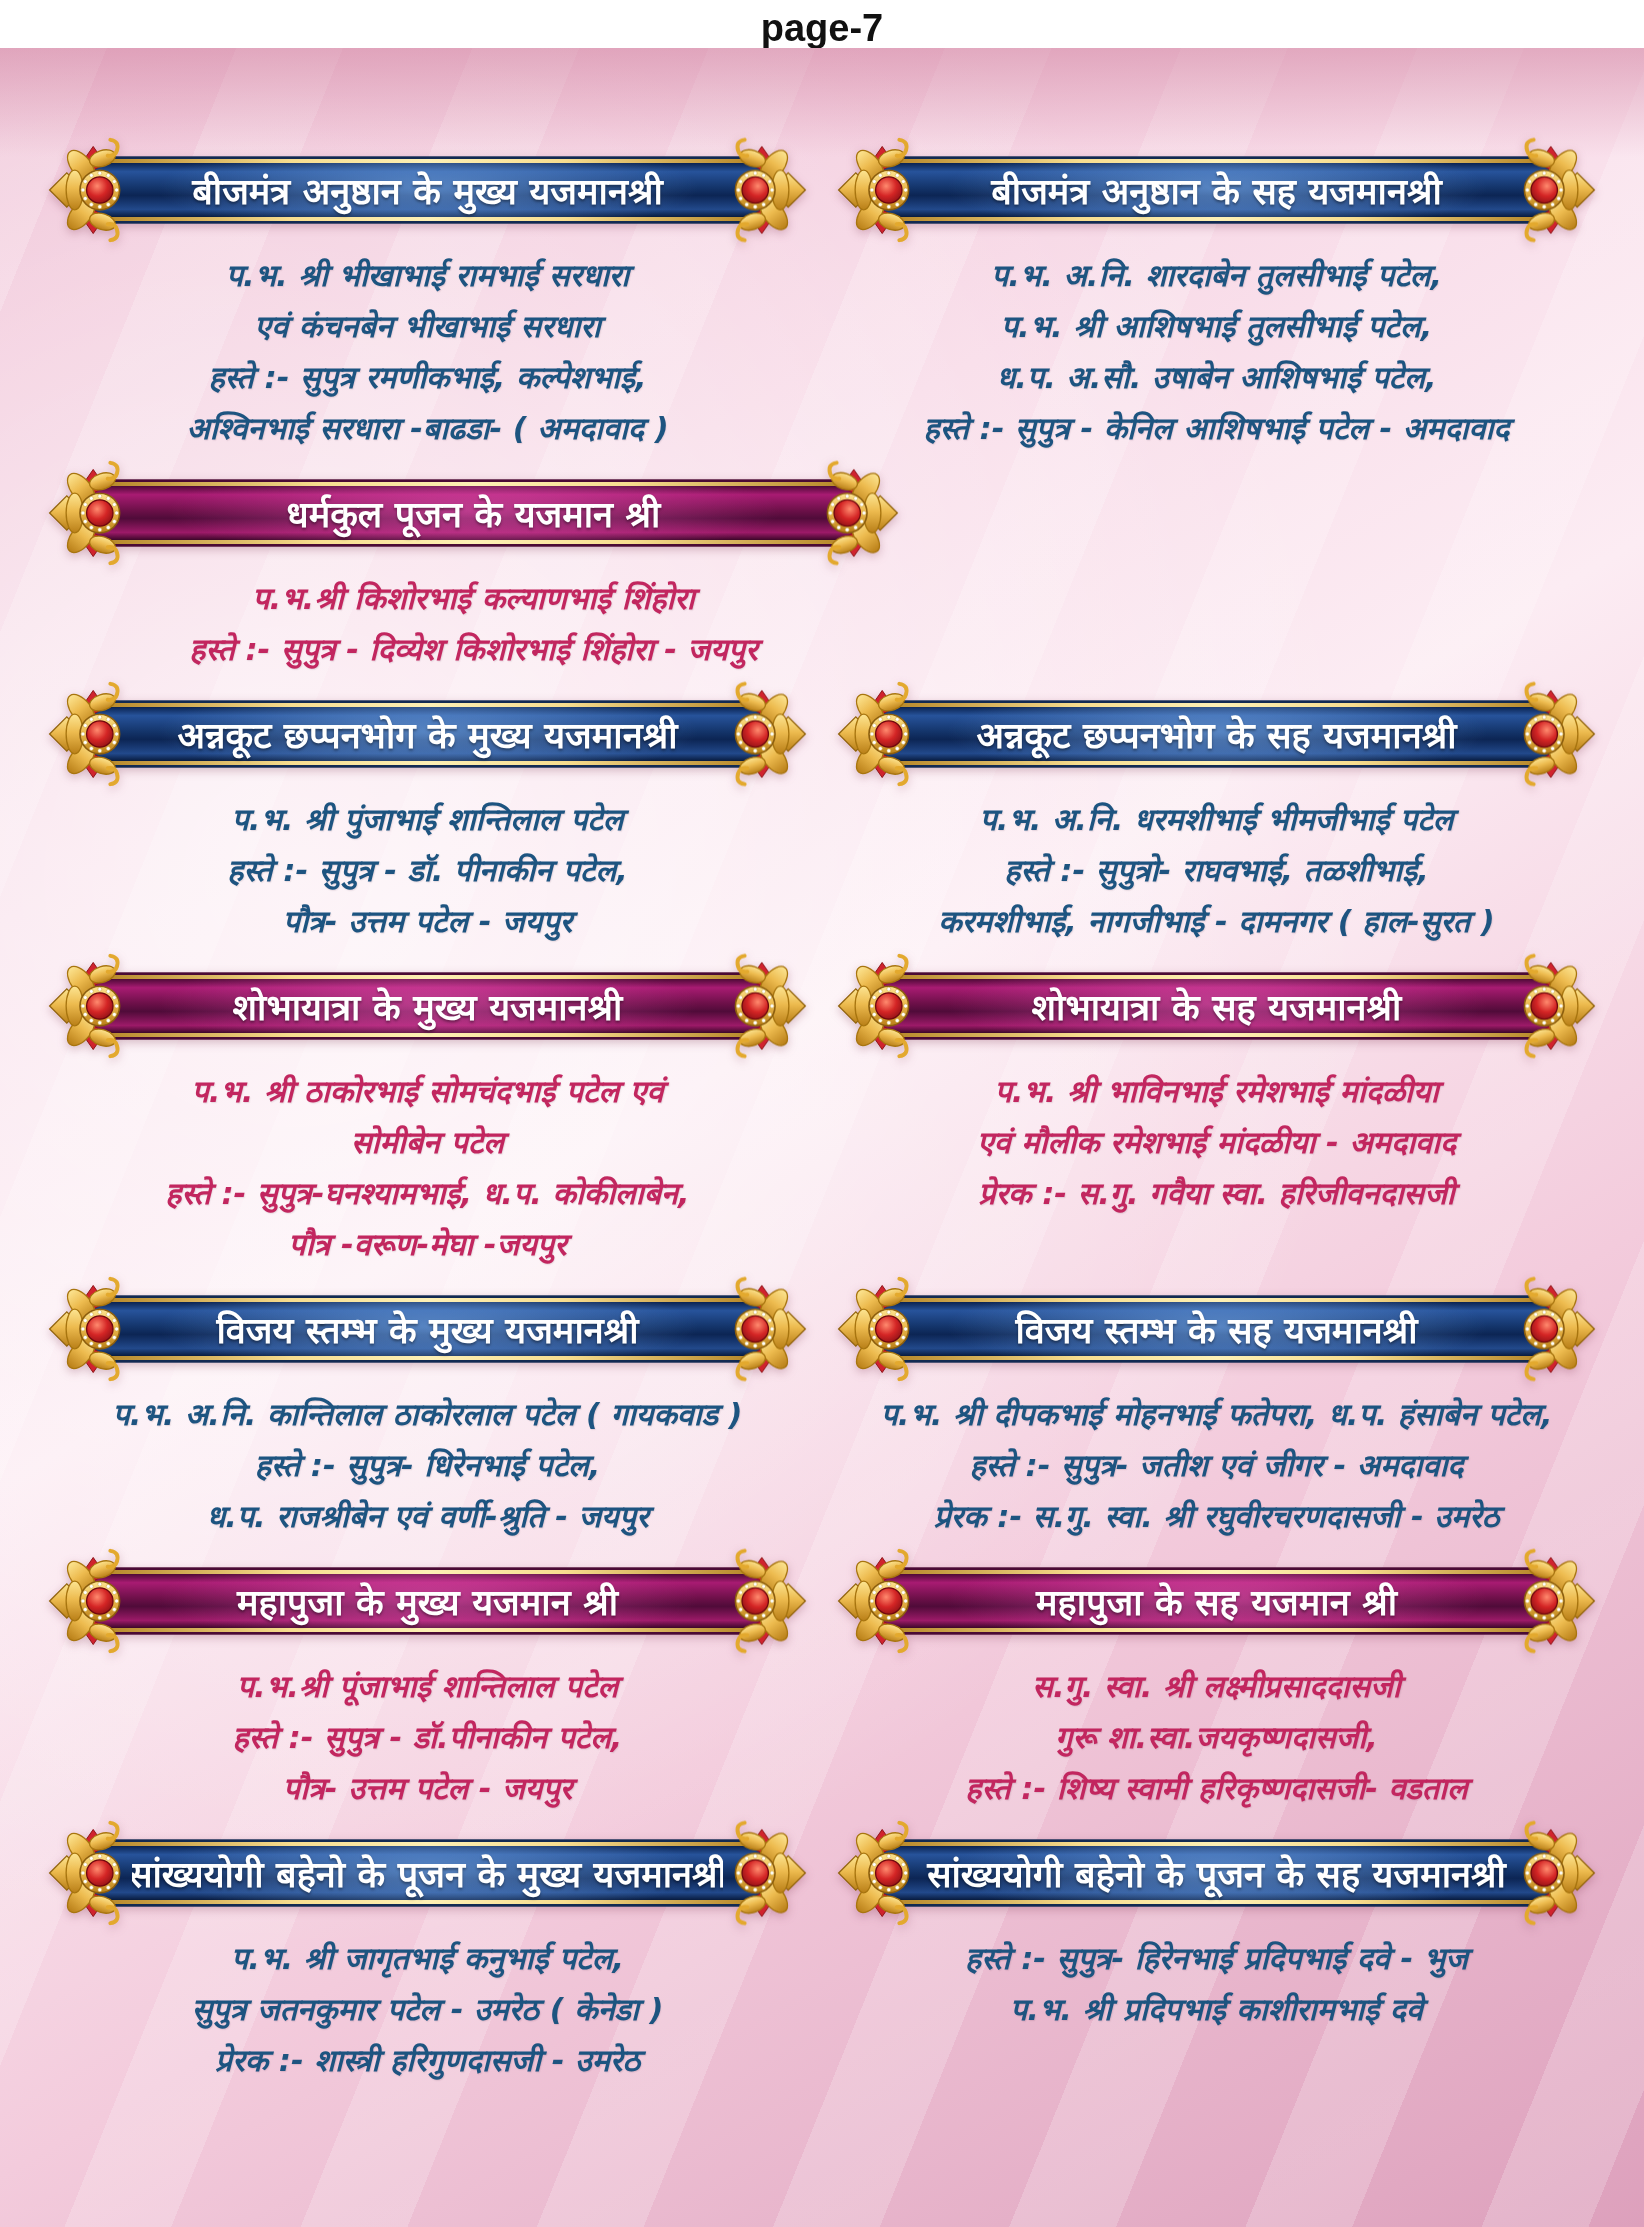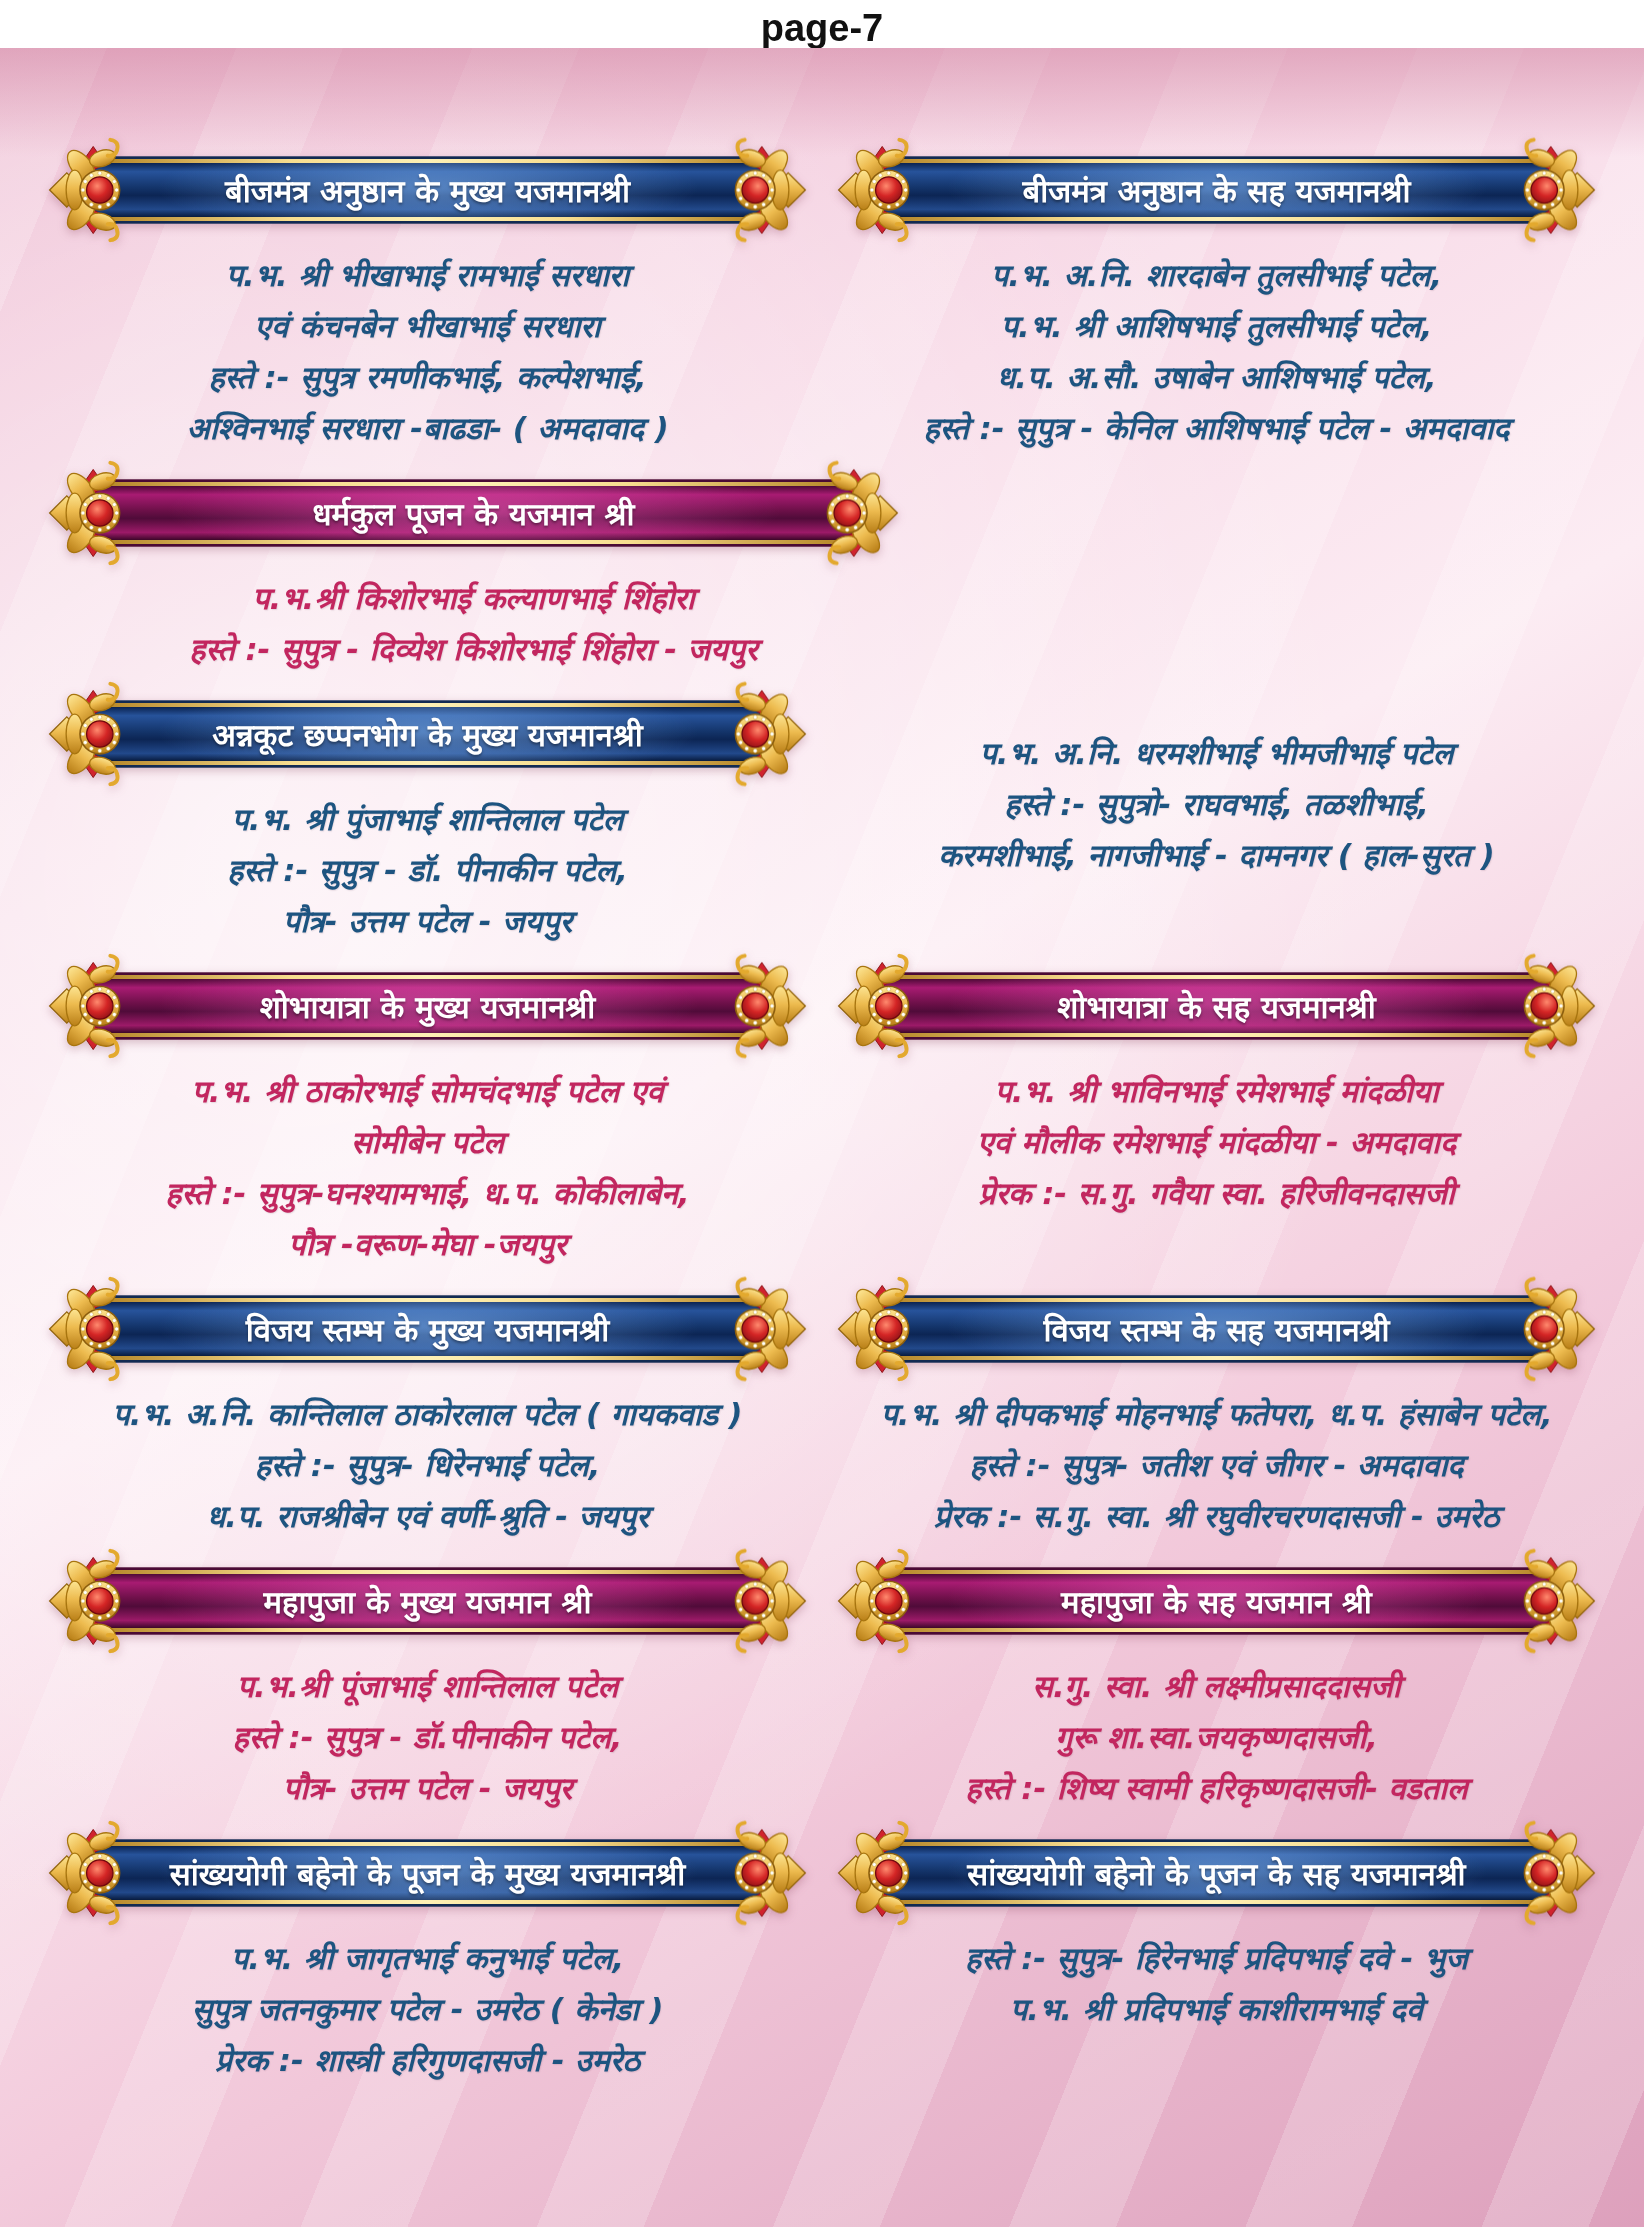--- a/index.html
+++ b/index.html
@@ -52,21 +52,21 @@
   }
   .sec.magenta .bar{
     background:
       radial-gradient(55% 130% at 50% 46%, rgba(233,85,180,.65), rgba(233,85,180,0) 72%),
       linear-gradient(180deg,#4e0a37 0%,#a81b72 16%,#6d1049 45%,#500b39 60%,#9c1a68 86%,#3c0729 100%);
   }
   .sec.magenta .bar{ box-shadow:0 -2.7px 0 #4a0a34, 0 2.7px 0 #4a0a34; }
   .banner-title{
     position:absolute; left:76px; right:76px; top:0; bottom:0;
     display:flex; align-items:center; justify-content:center;
-    color:#ffffff; font-weight:bold; font-size:31px;
+    color:#ffffff; font-weight:bold; font-size:36px;
     text-shadow:0 2px 2.7px rgba(0,0,0,.38);
     z-index:3; overflow:hidden; white-space:nowrap;
   }
   .orn{ position:absolute; top:50%; width:99px; height:117px; z-index:2; }
   .orn.left{ left:-9.3px; transform:translateY(-50%); }
   .orn.right{ right:-9.3px; transform:translateY(-50%) scaleX(-1); }
 
   
   .lines{ margin-top:26.5px; }
   .line{
@@ -205,20 +205,30 @@
               <use href="#orn" xlink:href="#orn"></use>
             </svg>
       </div>
       <div class="lines">
         <div class="line autofit">प.भ. श्री पुंजाभाई शान्तिलाल पटेल</div>
         <div class="line autofit">हस्ते :- सुपुत्र - डॉ. पीनाकीन पटेल,</div>
         <div class="line autofit">पौत्र- उत्तम पटेल - जयपुर</div>
       </div>
     </section>
     <section class="sec blue">
+      <div class="banner">
+        <div class="bar"></div>
+        <svg class="orn left" viewBox="0 0 150 176" width="99" height="117">
+              <use href="#orn" xlink:href="#orn"></use>
+            </svg>
+        <div class="banner-title autofit">अन्नकूट छप्पनभोग के सह यजमानश्री</div>
+        <svg class="orn right" viewBox="0 0 150 176" width="99" height="117">
+              <use href="#orn" xlink:href="#orn"></use>
+            </svg>
+      </div>
       <div class="lines">
         <div class="line autofit">प.भ. अ.नि. धरमशीभाई भीमजीभाई पटेल</div>
         <div class="line autofit">हस्ते :- सुपुत्रो- राघवभाई, तळशीभाई,</div>
         <div class="line autofit">करमशीभाई, नागजीभाई - दामनगर ( हाल-सुरत )</div>
       </div>
     </section>
   </div>
 
   <div class="row">
     <section class="sec magenta">

